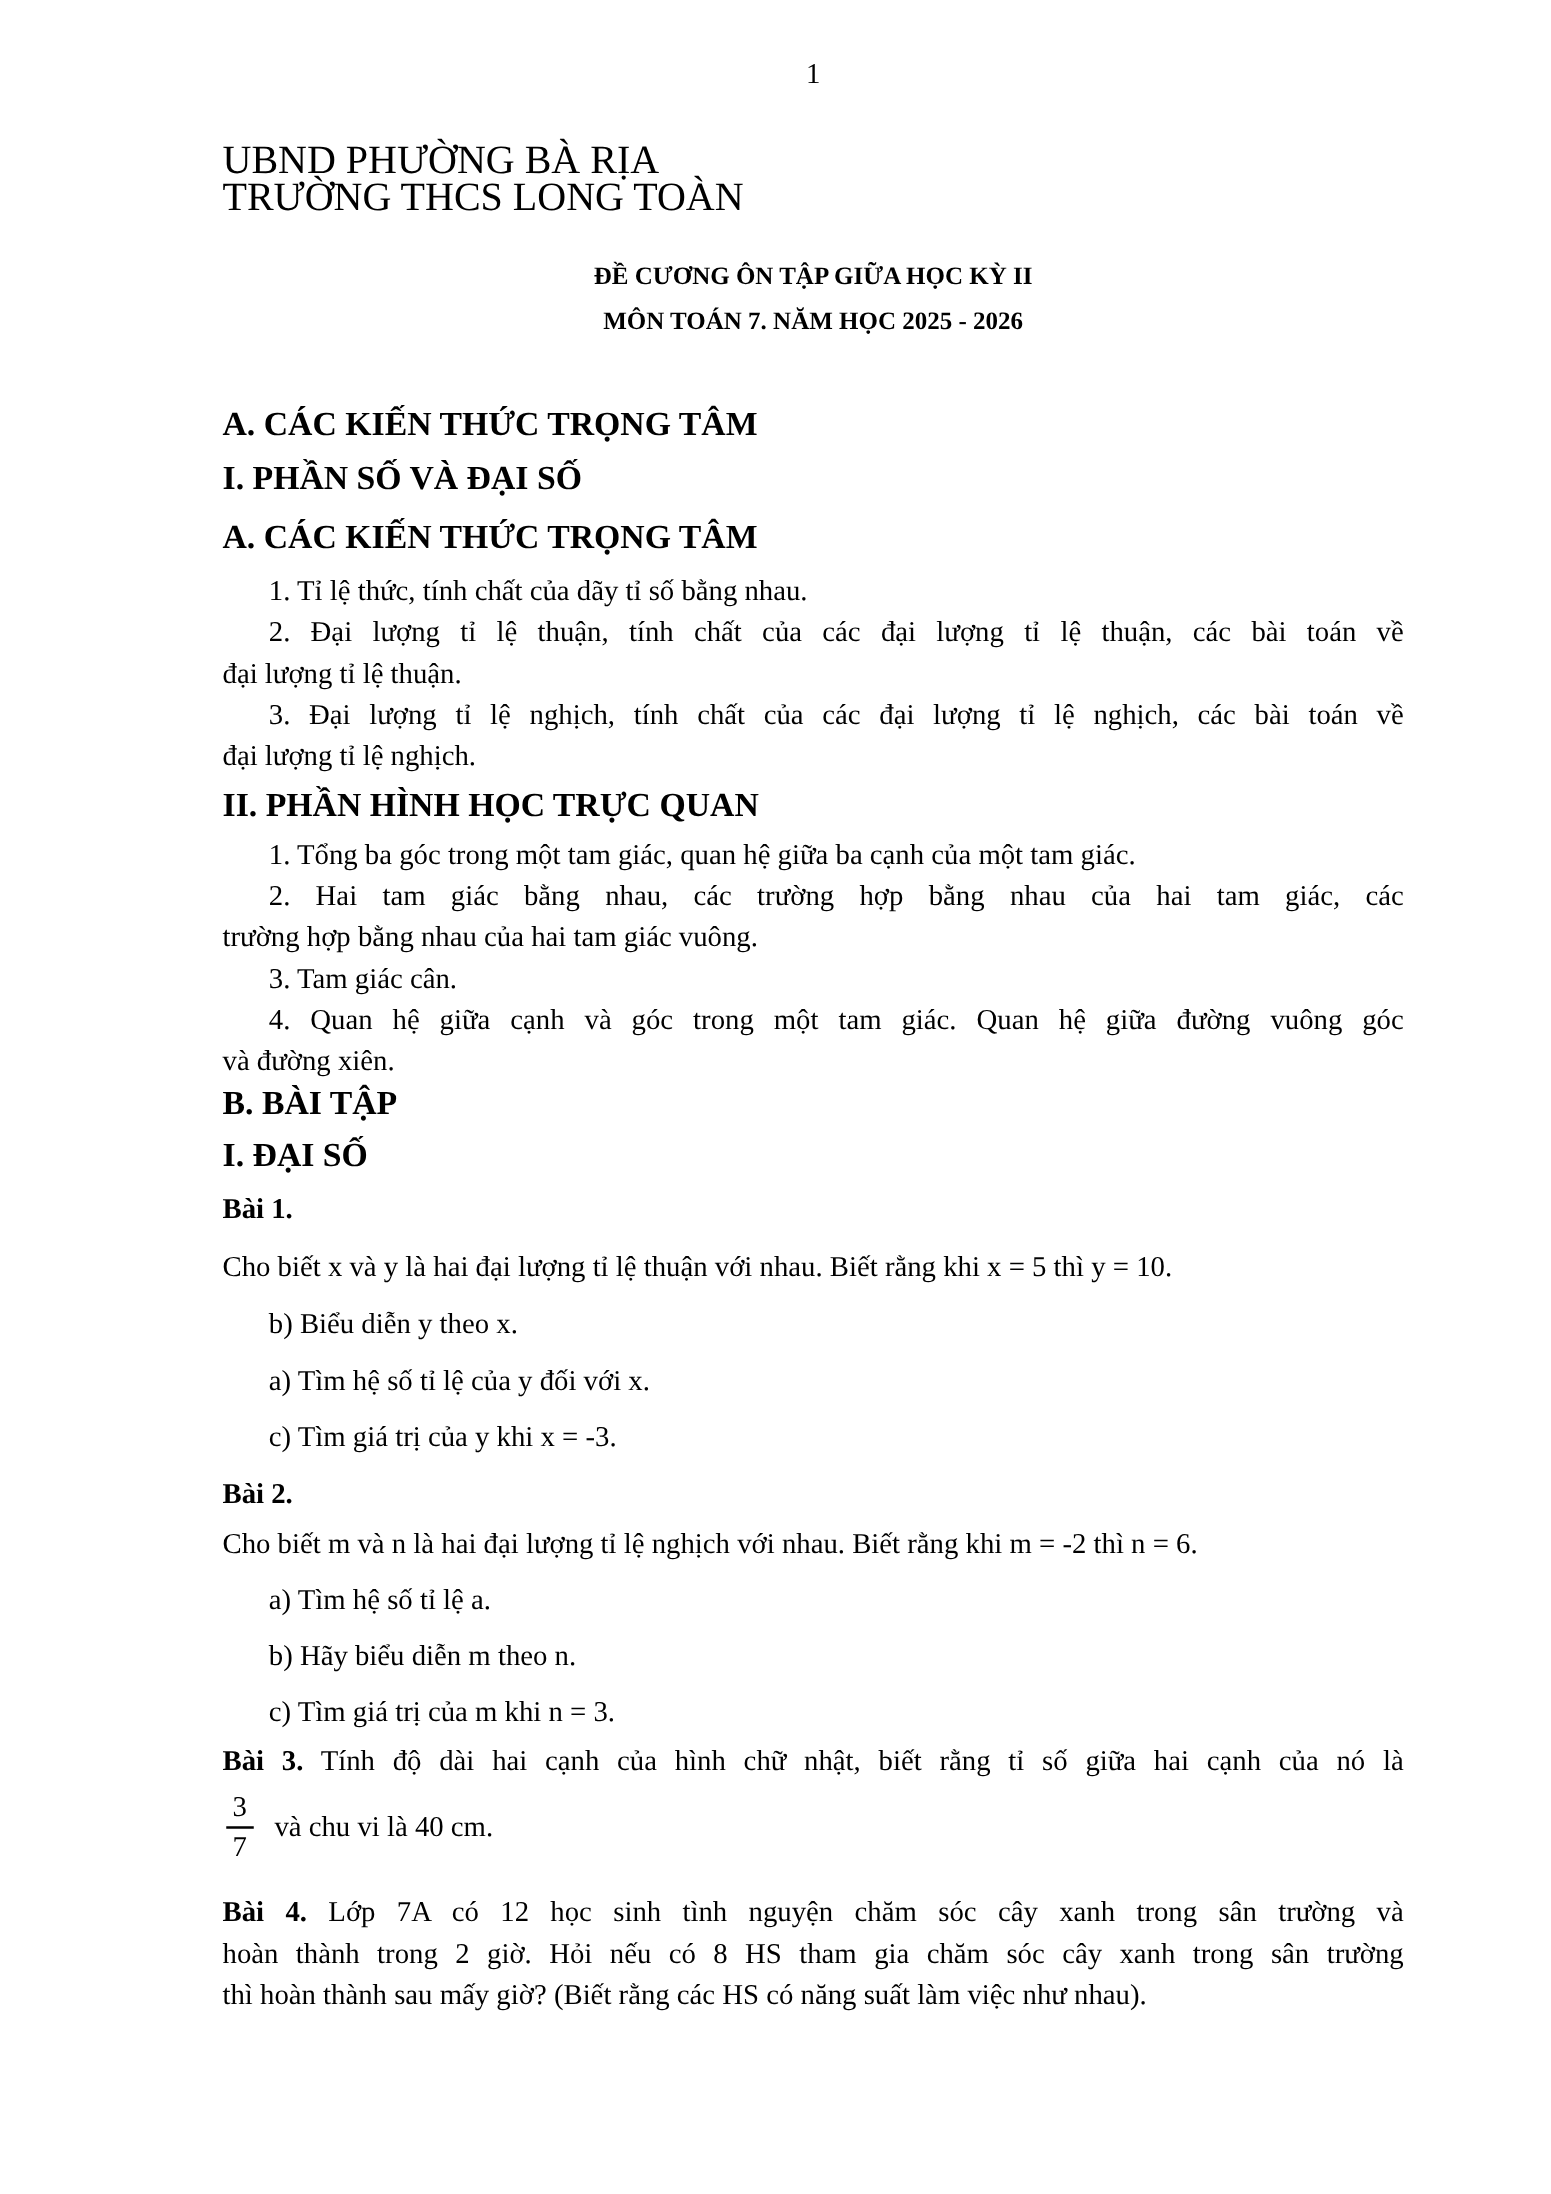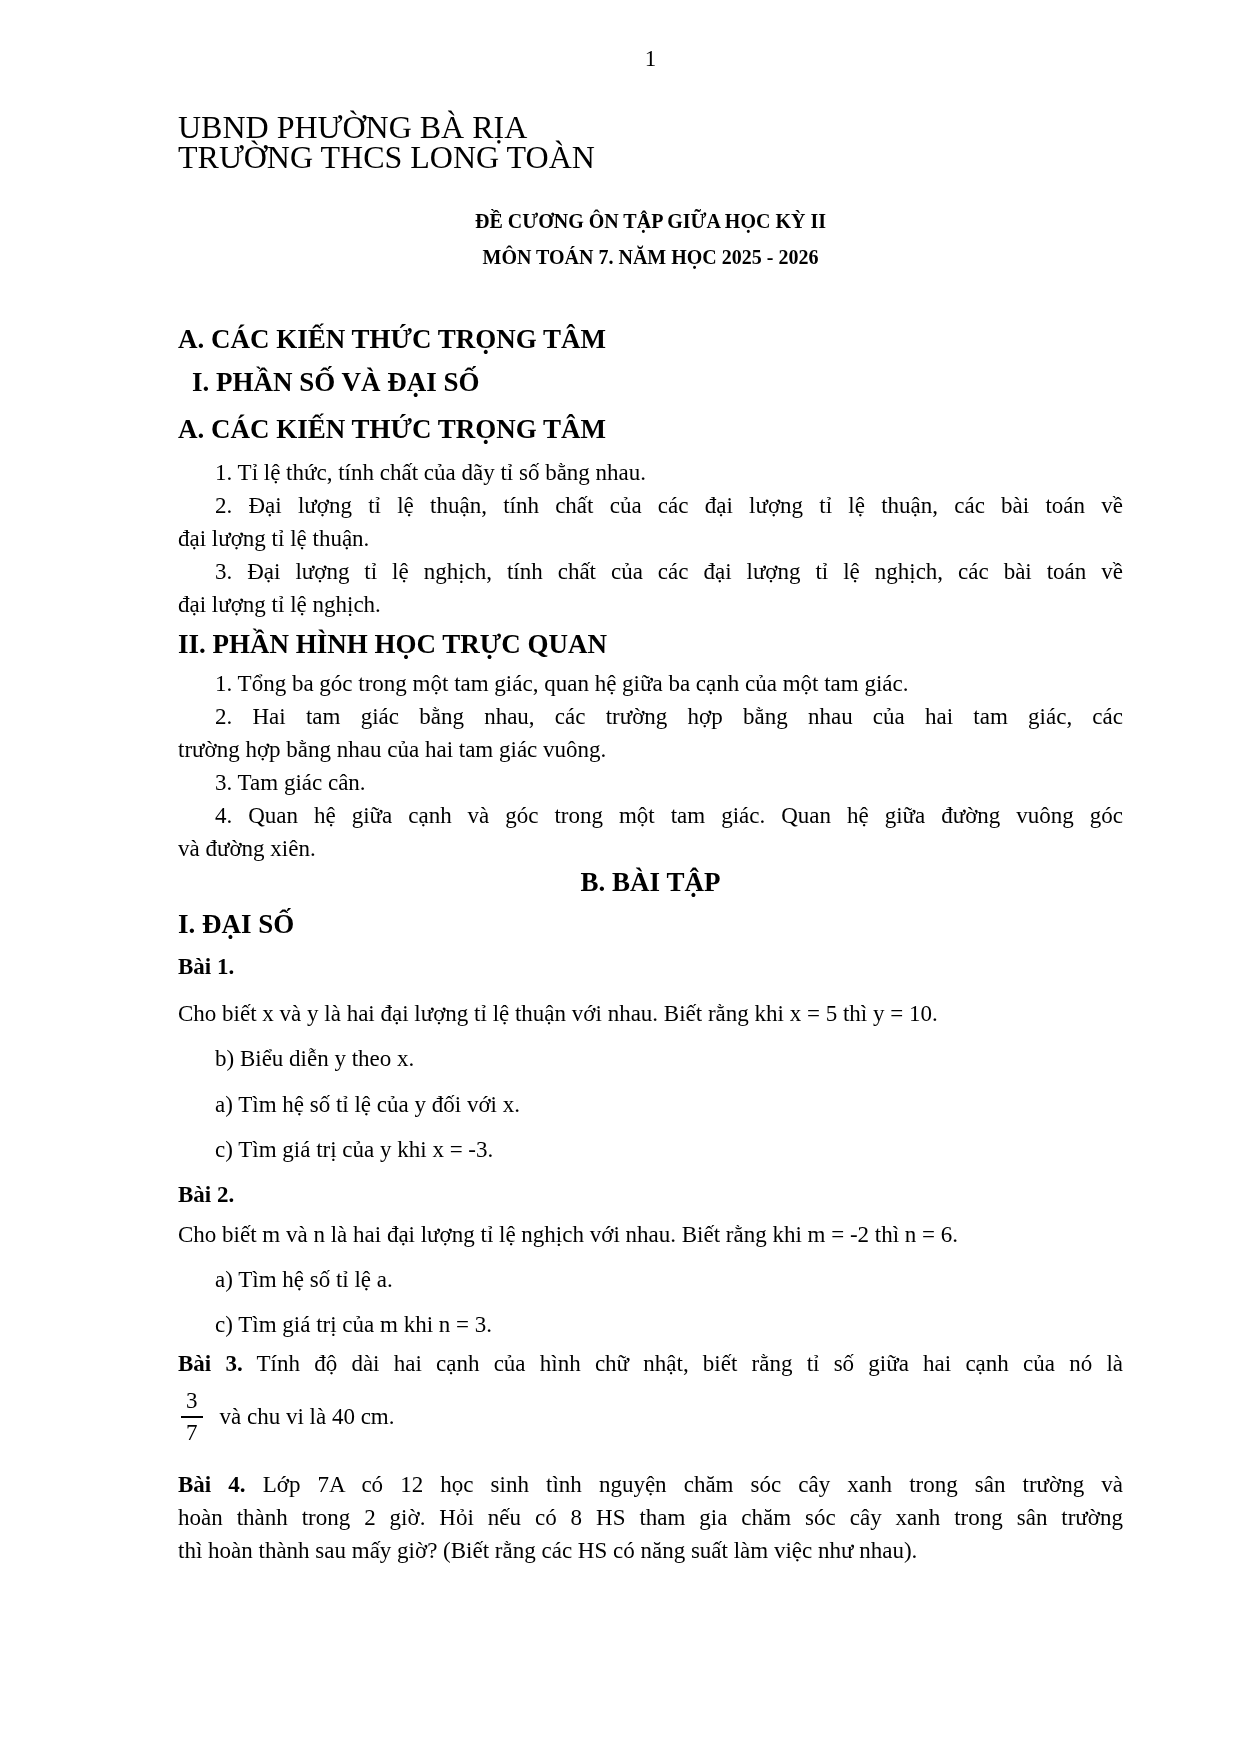--- a/index.html
+++ b/index.html
@@ -38,24 +38,24 @@
     text-align: center;
     margin: 31px 0 0 0;
   }
   .h {
     font-size: 27px;
     font-weight: bold;
     line-height: 34px;
     margin: 0;
   }
   .h-a1 { margin-top: 47px; }
-  .h-i1 { margin-top: 9px; margin-left: 14px; }
+  .h-i1 { margin-top: 9px; }
   .h-a2 { margin-top: 13px; }
   .h-ii { margin-top: 6px; }
-  .h-b  { margin-top: 0px; text-align: center; }
+  .h-b  { margin-top: 0px; }
   .h-i2 { margin-top: 8px; }
   .bl {
     font-size: 23px;
     line-height: 33px;
     margin: 0;
   }
   .indent { text-indent: 37px; }
   .jl { text-align: justify; text-align-last: justify; }
   .sub { padding-left: 37px; }
   .bold { font-weight: bold; }
@@ -129,20 +129,21 @@
 
     <div class="bl bold mt9">Bài 1.</div>
     <div class="bl mt14">Cho biết x và y là hai đại lượng tỉ lệ thuận với nhau. Biết rằng khi x = 5 thì y = 10.</div>
     <div class="bl sub mt12">b) Biểu diễn y theo x.</div>
     <div class="bl sub mt13">a) Tìm hệ số tỉ lệ của y đối với x.</div>
     <div class="bl sub mt12">c) Tìm giá trị của y khi x = -3.</div>
 
     <div class="bl bold mt12">Bài 2.</div>
     <div class="bl mt7">Cho biết m và n là hai đại lượng tỉ lệ nghịch với nhau. Biết rằng khi m = -2 thì n = 6.</div>
     <div class="bl sub mt12">a) Tìm hệ số tỉ lệ a.</div>
+    <div class="bl sub mt12">b) Hãy biểu diễn m theo n.</div>
     <div class="bl sub mt12">c) Tìm giá trị của m khi n = 3.</div>
 
     <div class="bl jl mt6"><span class="bold">Bài 3.</span> <span>Tính độ dài hai cạnh của hình chữ nhật, biết rằng tỉ số giữa hai cạnh của nó là</span></div>
     <div class="frac-line">
       <span class="frac">
         <span class="num">3</span>
         <span class="den">7</span>
       </span>
       <span class="frac-rest">và chu vi là 40 cm.</span>
     </div>

